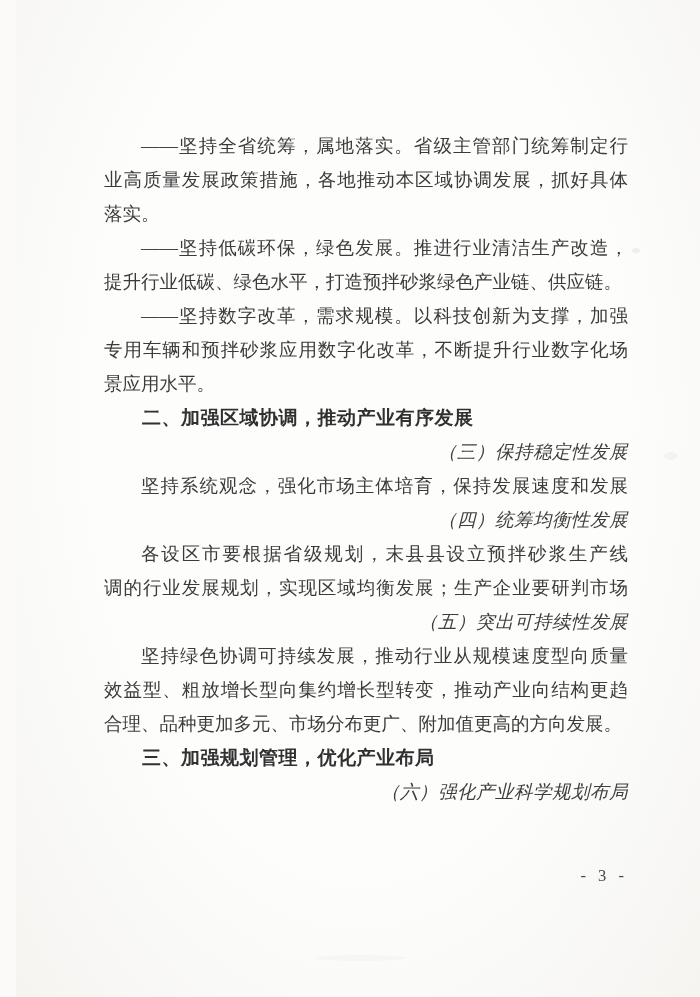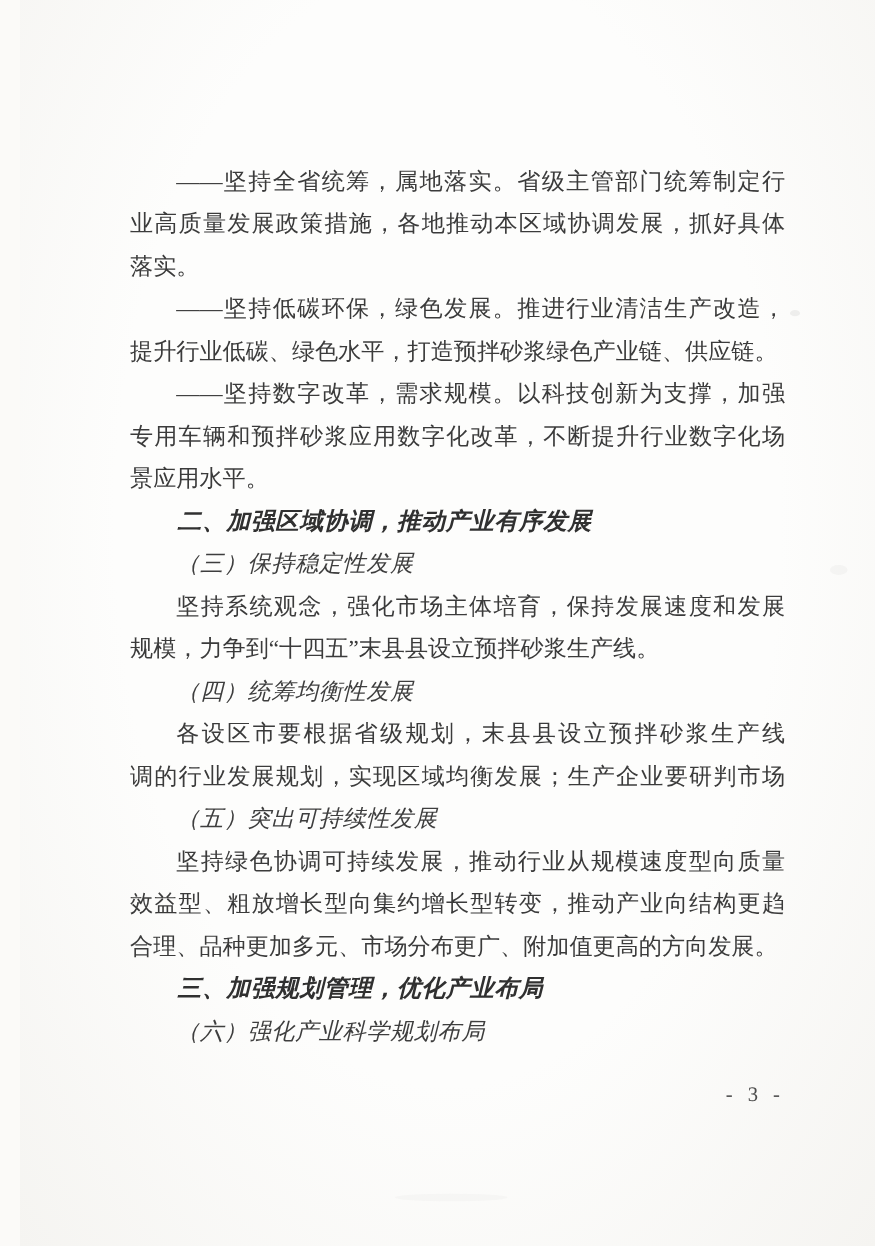--- a/index.html
+++ b/index.html
@@ -31,27 +31,27 @@
   .line.first { text-indent: 2em; }
   .line.fill { text-align: justify; text-align-last: justify; }
   .line.last { text-align: left; }
   .heading {
     font-family: "Liberation Sans", "DejaVu Sans", sans-serif;
     font-weight: 700;
     font-size: 19px;
     letter-spacing: 0.5px;
     text-indent: 2em;
     color: #303030;
-    font-style: italic;
   }
   .subheading {
     font-style: italic;
     text-indent: 2em;
     letter-spacing: 0.5px;
     color: #3e3e3e;
+    text-align: right;
   }
   .page-number {
     position: absolute;
     top: 866px;
     left: 0;
     width: 612px;
     text-align: right;
     color: #4a4a4a;
     font-size: 16.5px;
     letter-spacing: 4px;
@@ -79,21 +79,20 @@
       </div>
       <div class="block dash-para">
         <div class="line first fill">——坚持数字改革，需求规模。以科技创新为支撑，加强</div>
         <div class="line fill">专用车辆和预拌砂浆应用数字化改革，不断提升行业数字化场</div>
         <div class="line last">景应用水平。</div>
       </div>
       <div class="block heading">二、加强区域协调，推动产业有序发展</div>
       <div class="block subheading">（三）保持稳定性发展</div>
       <div class="block body-para">
         <div class="line first fill">坚持系统观念，强化市场主体培育，保持发展速度和发展</div>
-        <div class="line last">规模，力争到“十四五”末县县设立预拌砂浆生产线。</div>
       </div>
       <div class="block subheading">（四）统筹均衡性发展</div>
       <div class="block body-para">
         <div class="line first fill">各设区市要根据省级规划，末县县设立预拌砂浆生产线</div>
         <div class="line fill">调的行业发展规划，实现区域均衡发展；生产企业要研判市场</div>
       </div>
       <div class="block subheading">（五）突出可持续性发展</div>
       <div class="block body-para">
         <div class="line first fill">坚持绿色协调可持续发展，推动行业从规模速度型向质量</div>
         <div class="line fill">效益型、粗放增长型向集约增长型转变，推动产业向结构更趋</div>

